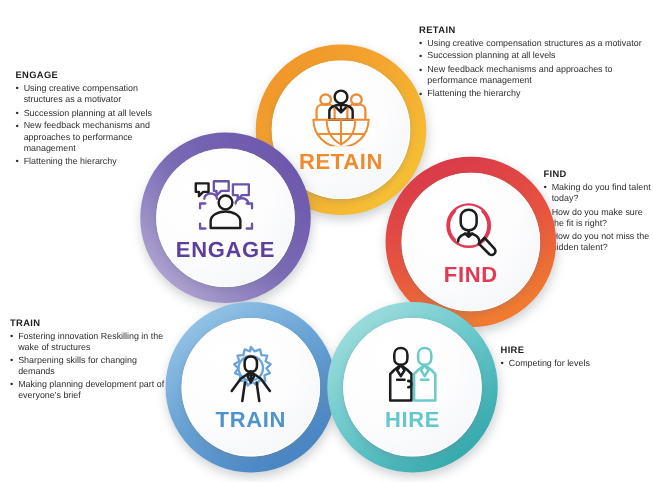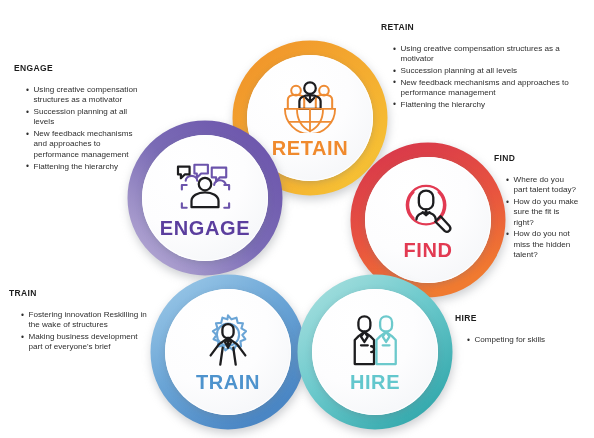--- a/index.html
+++ b/index.html
@@ -11,21 +11,21 @@
     position:relative;
   }
   #stage{position:absolute;left:0;top:0;width:594px;height:438px;}
 
   
   .txtblock{position:absolute;color:#2b2b2b;}
   .txtblock .hd{
     font-size:8.5px;font-weight:bold;letter-spacing:.35px;
     color:#1d1d1d;margin:0 0 2.5px 0;text-transform:uppercase;
   }
-  .txtblock ul{list-style:none;margin:12px;padding:0;}
+  .txtblock ul{list-style:none;margin:0;padding:0;}
   .txtblock li{
     position:relative;padding-left:7.5px;
     font-size:8.1px;line-height:10.3px;color:#2e2e2e;
     margin-bottom:1.5px;
   }
   .txtblock li:before{
     content:"•";position:absolute;left:0;top:-0.5px;
     font-size:8.5px;color:#2e2e2e;line-height:10.8px;
   }
 
@@ -102,38 +102,39 @@
       <li>Using creative compensation structures as a motivator</li>
       <li>Succession planning at all levels</li>
       <li>New feedback mechanisms and approaches to performance management</li>
       <li>Flattening the hierarchy</li>
     </ul>
   </div>
 
   <div class="txtblock" id="blk-find">
     <div class="hd">FIND</div>
     <ul>
-      <li>Where do you part talent today?</li>
+      <li>Making do you find talent today?</li>
       <li>How do you make sure the fit is right?</li>
       <li>How do you not miss the hidden talent?</li>
     </ul>
   </div>
 
   <div class="txtblock" id="blk-hire">
     <div class="hd">HIRE</div>
     <ul>
-      <li>Competing for skills</li>
+      <li>Competing for levels</li>
     </ul>
   </div>
 
   <div class="txtblock" id="blk-train">
     <div class="hd">TRAIN</div>
     <ul>
       <li>Fostering innovation Reskilling in the wake of structures</li>
-      <li>Making business development part of everyone's brief</li>
+      <li>Sharpening skills for changing demands</li>
+      <li>Making planning development part of everyone's brief</li>
     </ul>
   </div>
 
   <svg width="0" height="0" style="position:absolute" aria-hidden="true">
     <defs>
       <linearGradient id="g-retain" x1="0" y1="0" x2="1" y2="1">
         <stop offset="0%" stop-color="#f0922a"></stop>
           <stop offset="55%" stop-color="#f4ad30"></stop>
           <stop offset="100%" stop-color="#f6c635"></stop>
       </linearGradient>

